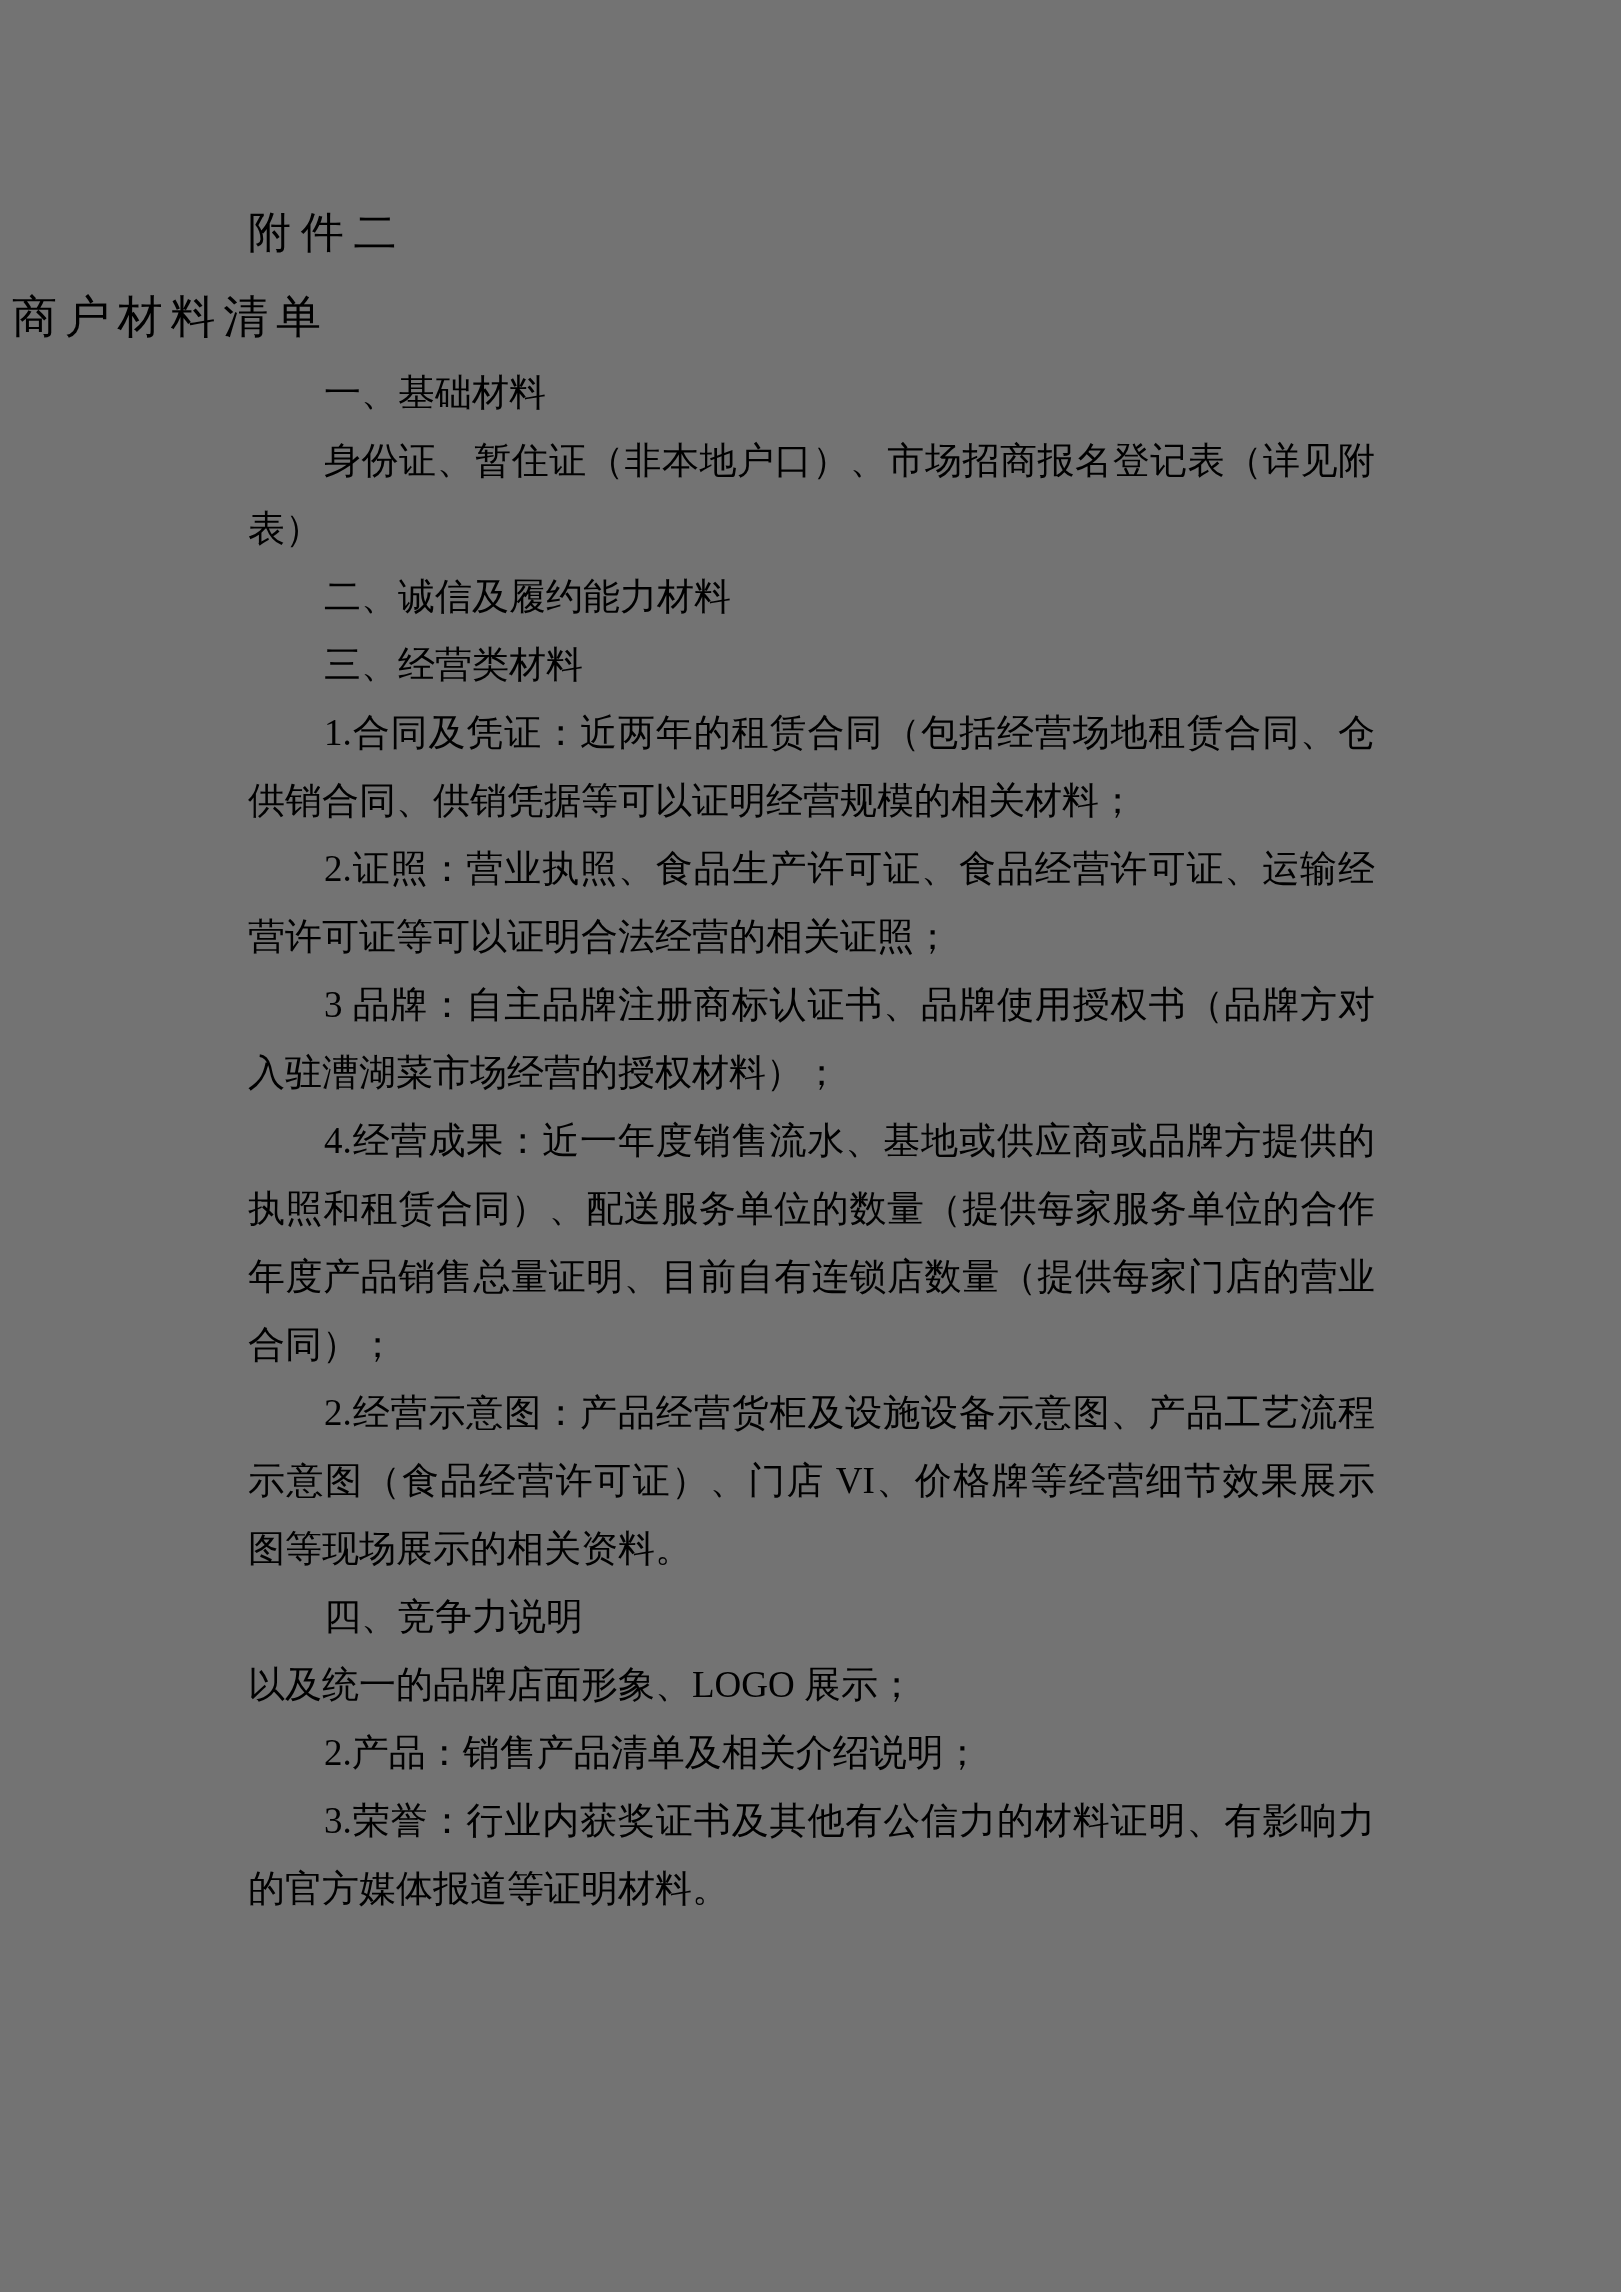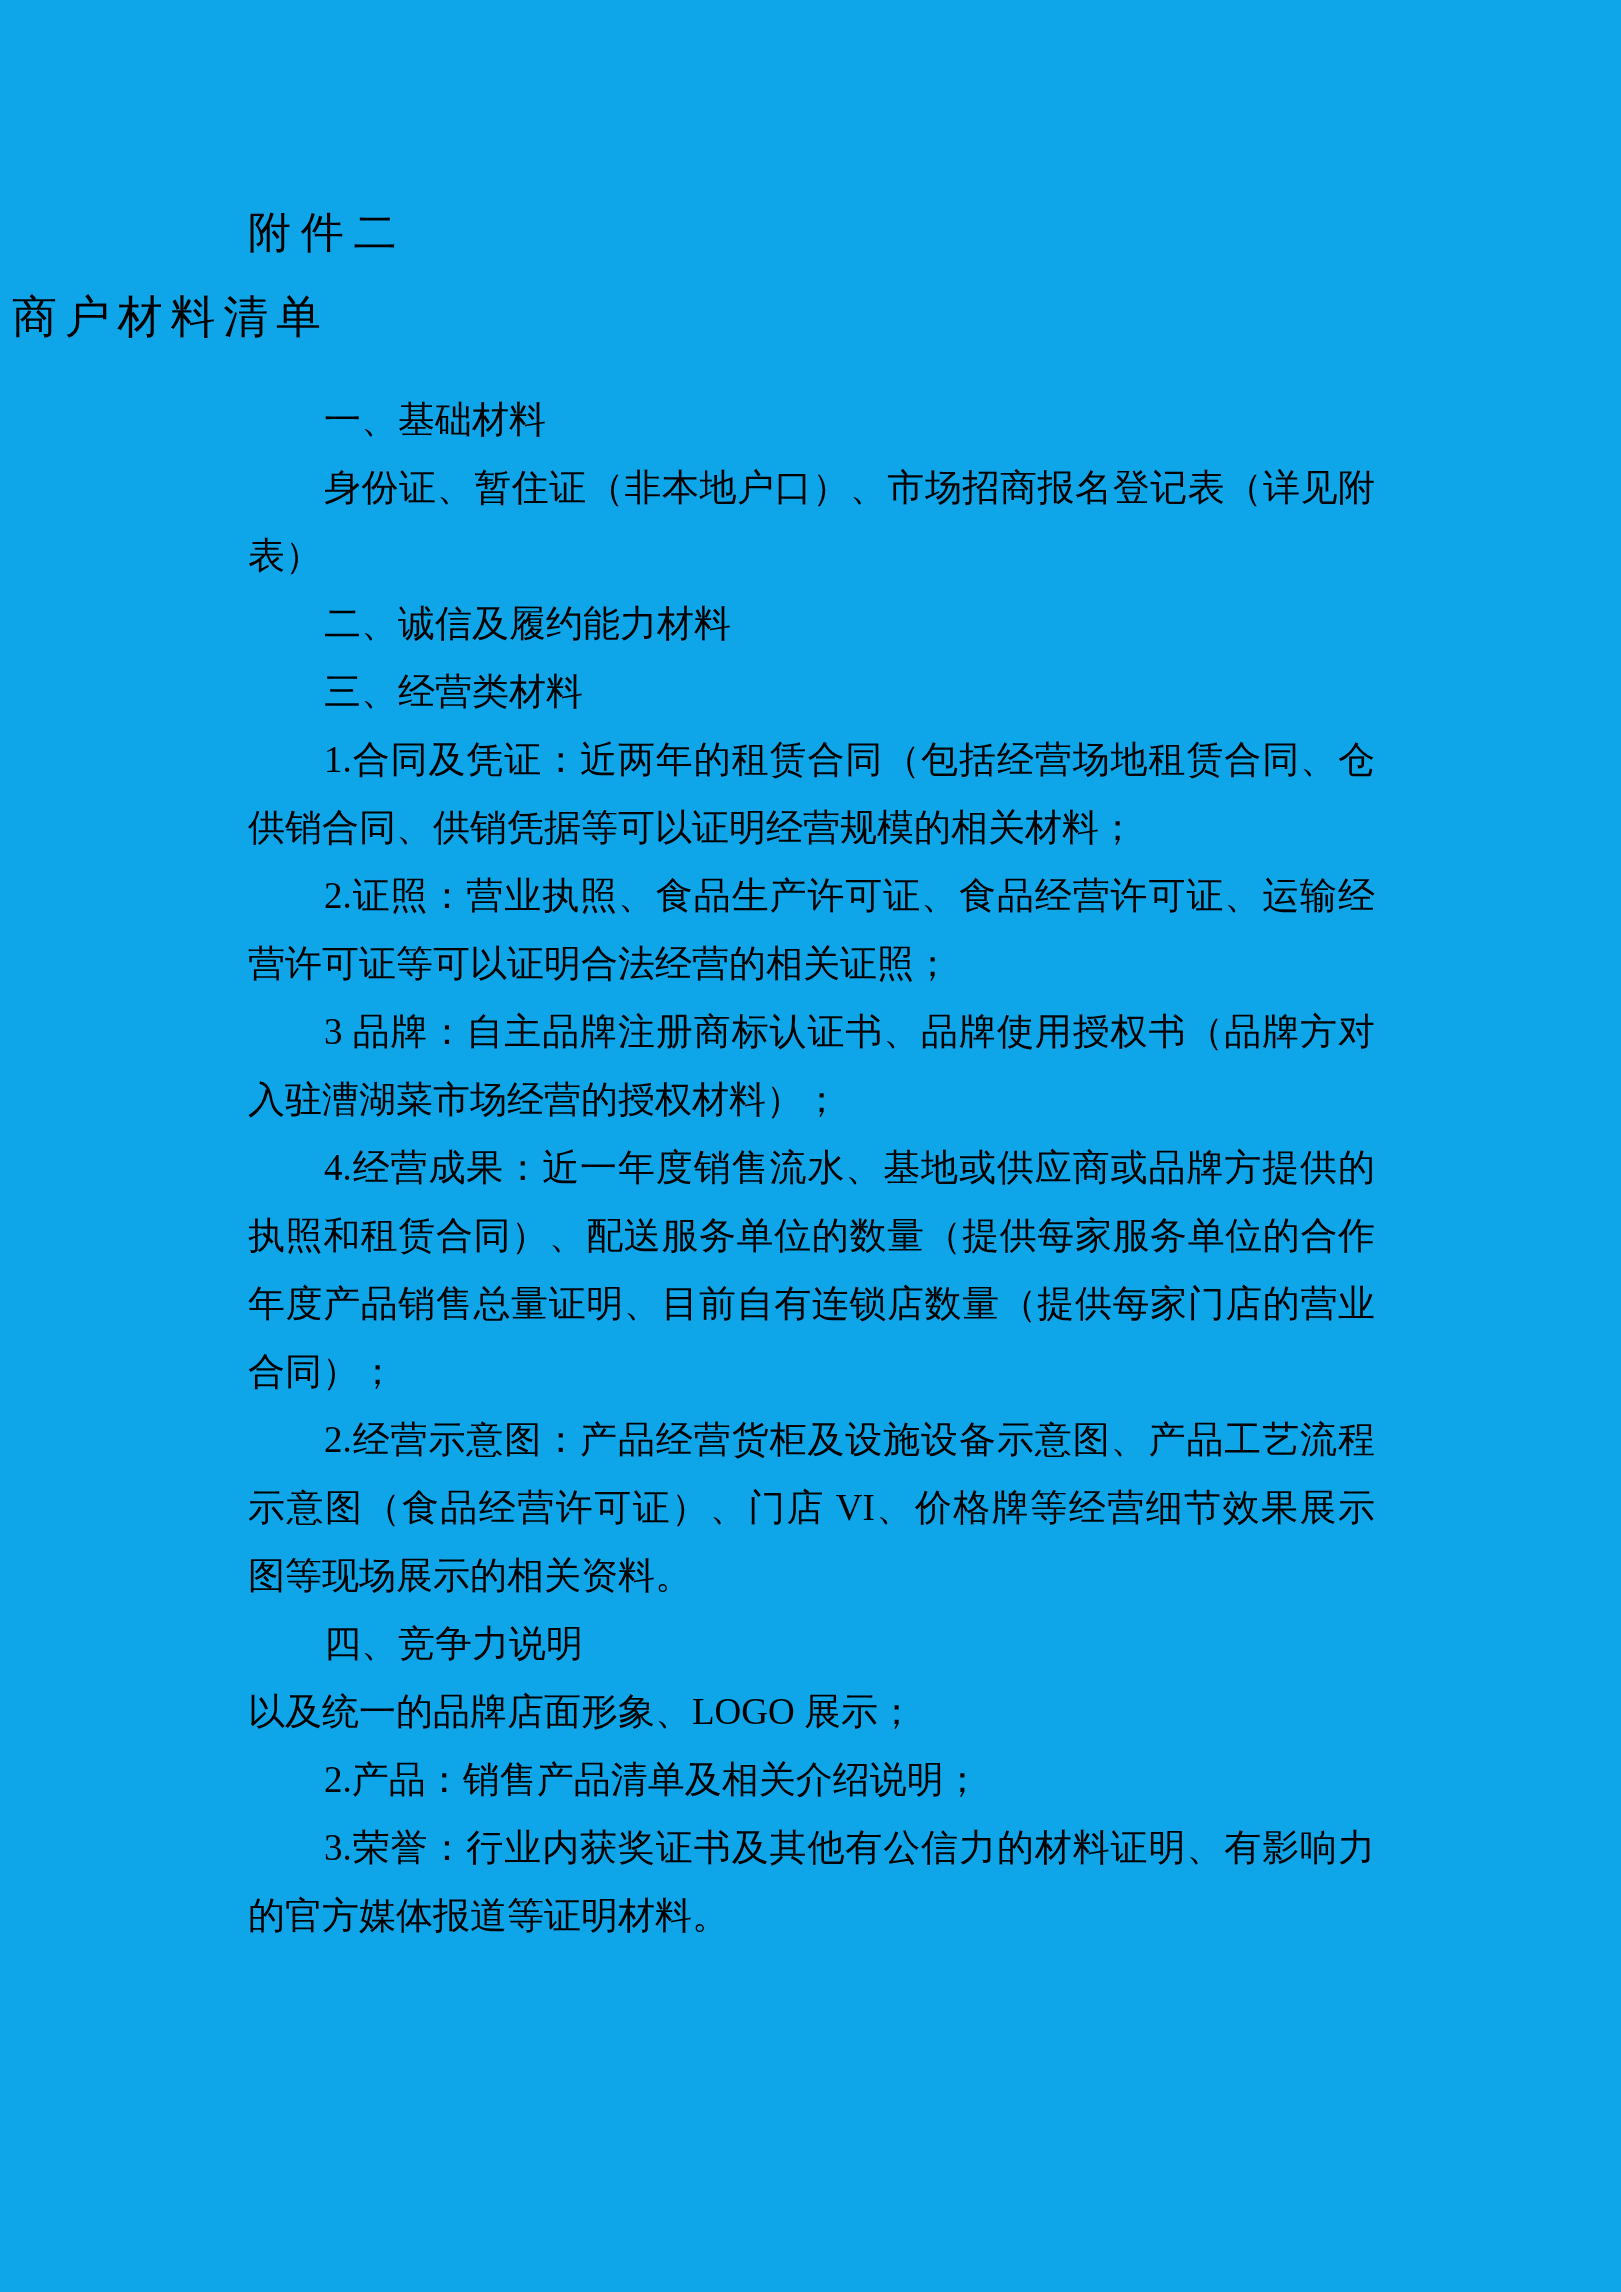--- a/index.html
+++ b/index.html
@@ -4,21 +4,21 @@
 <style>
   html, body {
     margin: 0;
     padding: 0;
     background: #ffffff;
   }
   .page {
     position: relative;
     width: 1621px;
     height: 2293px;
-    background: #0ea5e9;
+    background: #737373;
     color: #000000;
     font-family: "Liberation Serif", serif;
     overflow: hidden;
   }
   .attachment-label {
     position: absolute;
     left: 248px;
     top: 204px;
     font-size: 43px;
     line-height: 57px;
@@ -32,21 +32,21 @@
     width: 1621px;
     text-align: left;
     font-size: 45px;
     line-height: 59px;
     letter-spacing: 7.8px;
     white-space: nowrap;
   }
   .doc-body {
     position: absolute;
     left: 248px;
-    top: 386px;
+    top: 359px;
     width: 1127px;
   }
   .text-line {
     height: 68px;
     line-height: 68px;
     font-size: 37px;
     white-space: nowrap;
     overflow: visible;
   }
   .text-line.indent {

